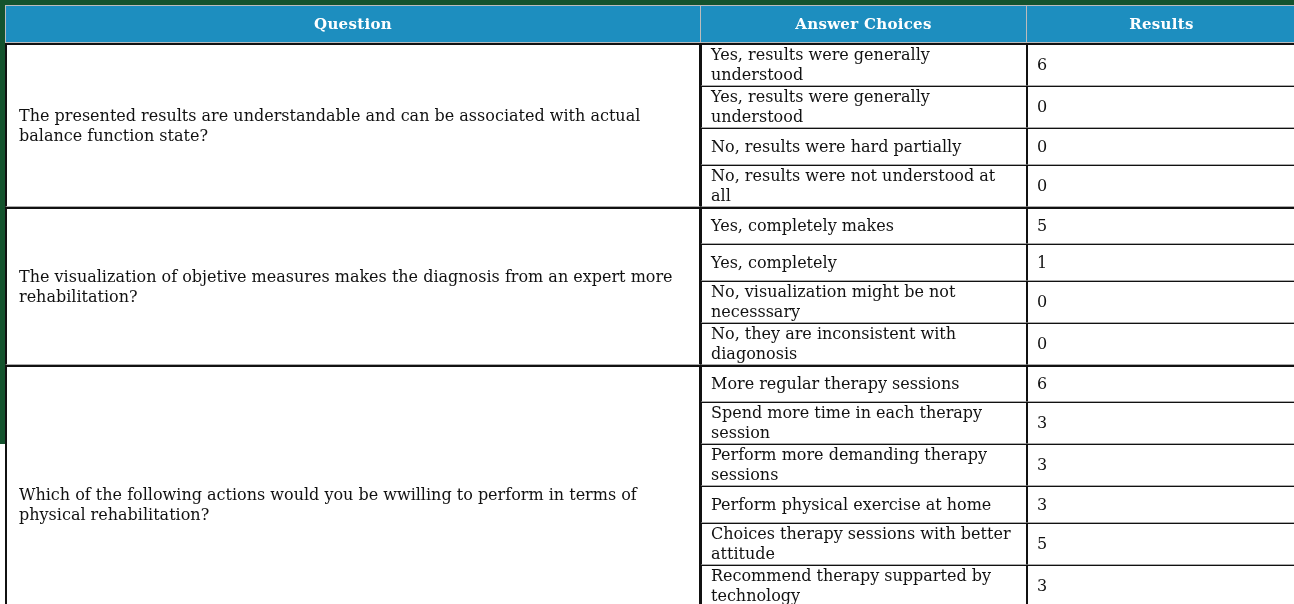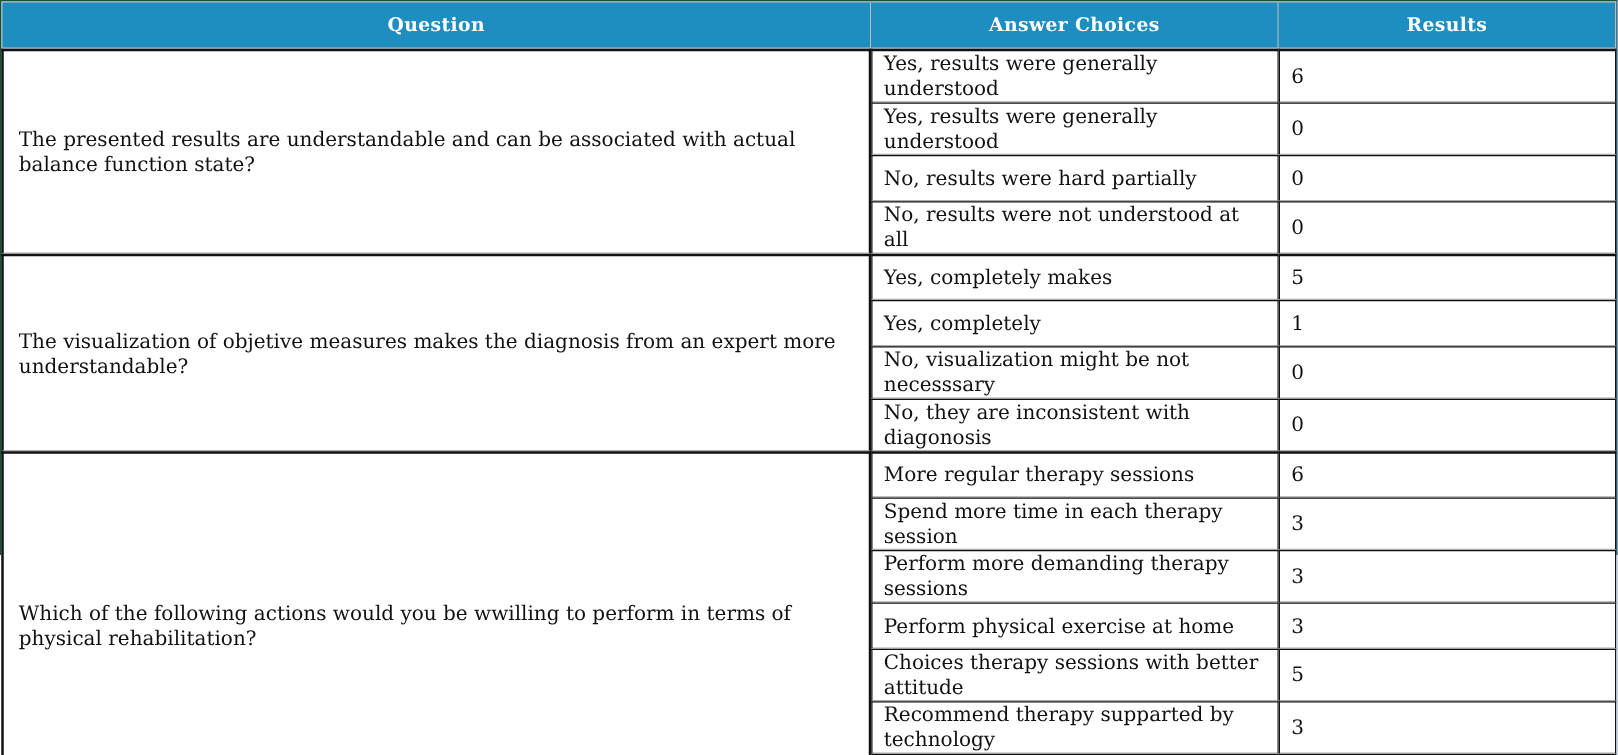--- a/index.html
+++ b/index.html
@@ -12,21 +12,21 @@
     height: 604px;
     font-family: "DejaVu Serif", "Liberation Serif", serif;
     overflow: hidden;
   }
 
   .survey-table-wrap {
     position: relative;
     width: 1294px;
     height: 444px;
     box-sizing: border-box;
-    border: 1px solid #14532d;
+    border: 5px solid #14532d;
     background: #1d4ed8;
   }
 
   table.survey-table {
     border-collapse: separate;
     border-spacing: 0;
     table-layout: fixed;
     width: 1292px;
     height: 602px;
   }
@@ -160,21 +160,21 @@
         <tr class="block-end">
           <td class="answer-cell">
             <span class="cell-text">No, results were not understood at all</span>
           </td>
           <td class="results-cell">
             <span class="cell-text">0</span>
           </td>
         </tr>
         <tr class="block-start">
           <td class="question-cell" rowspan="4">
-            <span class="cell-text">The visualization of objetive measures makes the diagnosis from an expert more understandable?</span>
+            <span class="cell-text">The visualization of objetive measures makes the diagnosis from an expert more rehabilitation?</span>
           </td>
           <td class="answer-cell">
             <span class="cell-text">Yes, completely makes</span>
           </td>
           <td class="results-cell">
             <span class="cell-text">5</span>
           </td>
         </tr>
         <tr>
           <td class="answer-cell">

